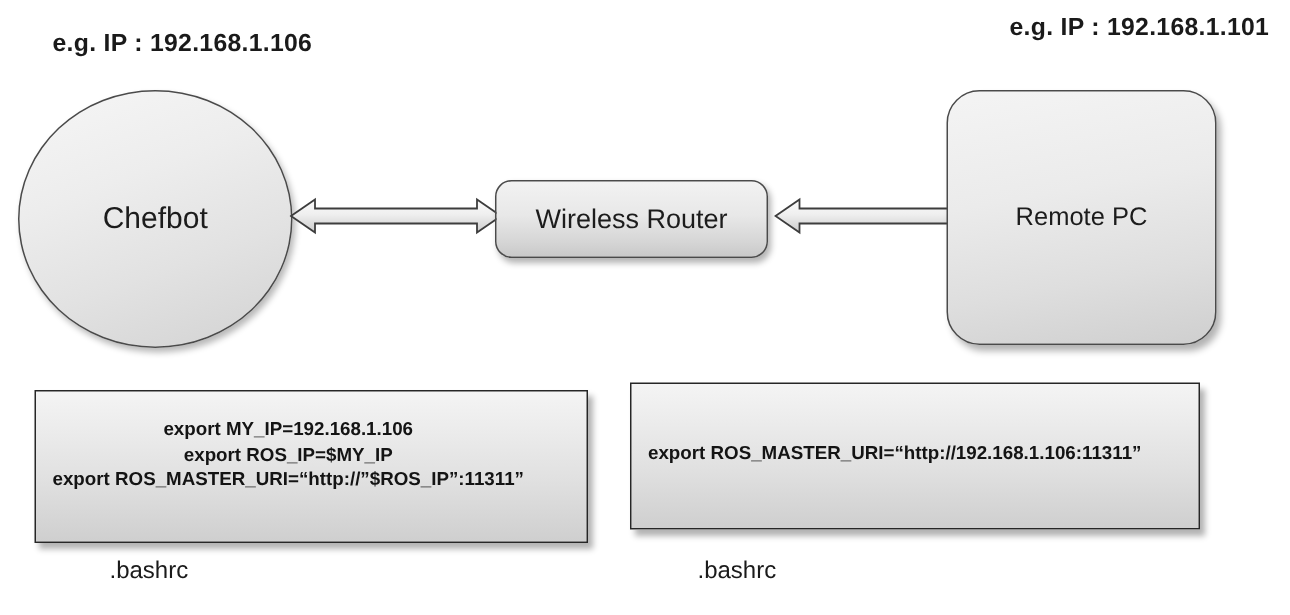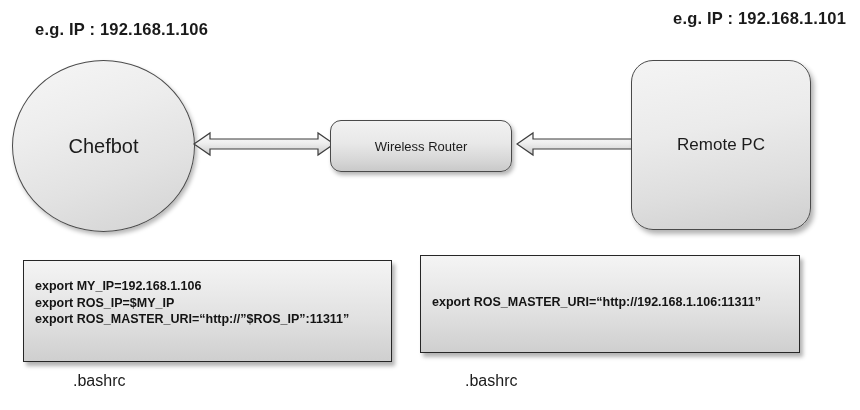--- a/index.html
+++ b/index.html
@@ -67,21 +67,21 @@
     border-radius: 11px;
     border: 1px solid #4a4a4a;
     background: linear-gradient(180deg, #f2f2f2 0%, #e8e8e8 45%, #d6d6d6 80%, #c9c9c9 100%);
     box-shadow: 2px 3px 4px rgba(0,0,0,0.3);
     display: flex;
     align-items: center;
     justify-content: center;
     box-sizing: border-box;
   }
   .node-router .node-text {
-    font-size: 13px;
+    font-size: 18px;
     color: #1c1c1c;
     font-weight: 400;
   }
 
   .node-pc {
     position: absolute;
     left: 631px;
     top: 60px;
     width: 180px;
     height: 170px;
@@ -126,20 +126,21 @@
     height: 98px;
   }
   .bash-lines {
     position: absolute;
     left: 11px;
     font-size: 12.5px;
     font-weight: 700;
     color: #141414;
     line-height: 16.5px;
     white-space: nowrap;
+    text-align: center;
   }
   #bash-lines-left { top: 17px; }
   #bash-lines-right { top: 38px; }
   .bash-line { display: block; }
 </style>
 </head>
 <body>
 
 <div id="canvas">
 

